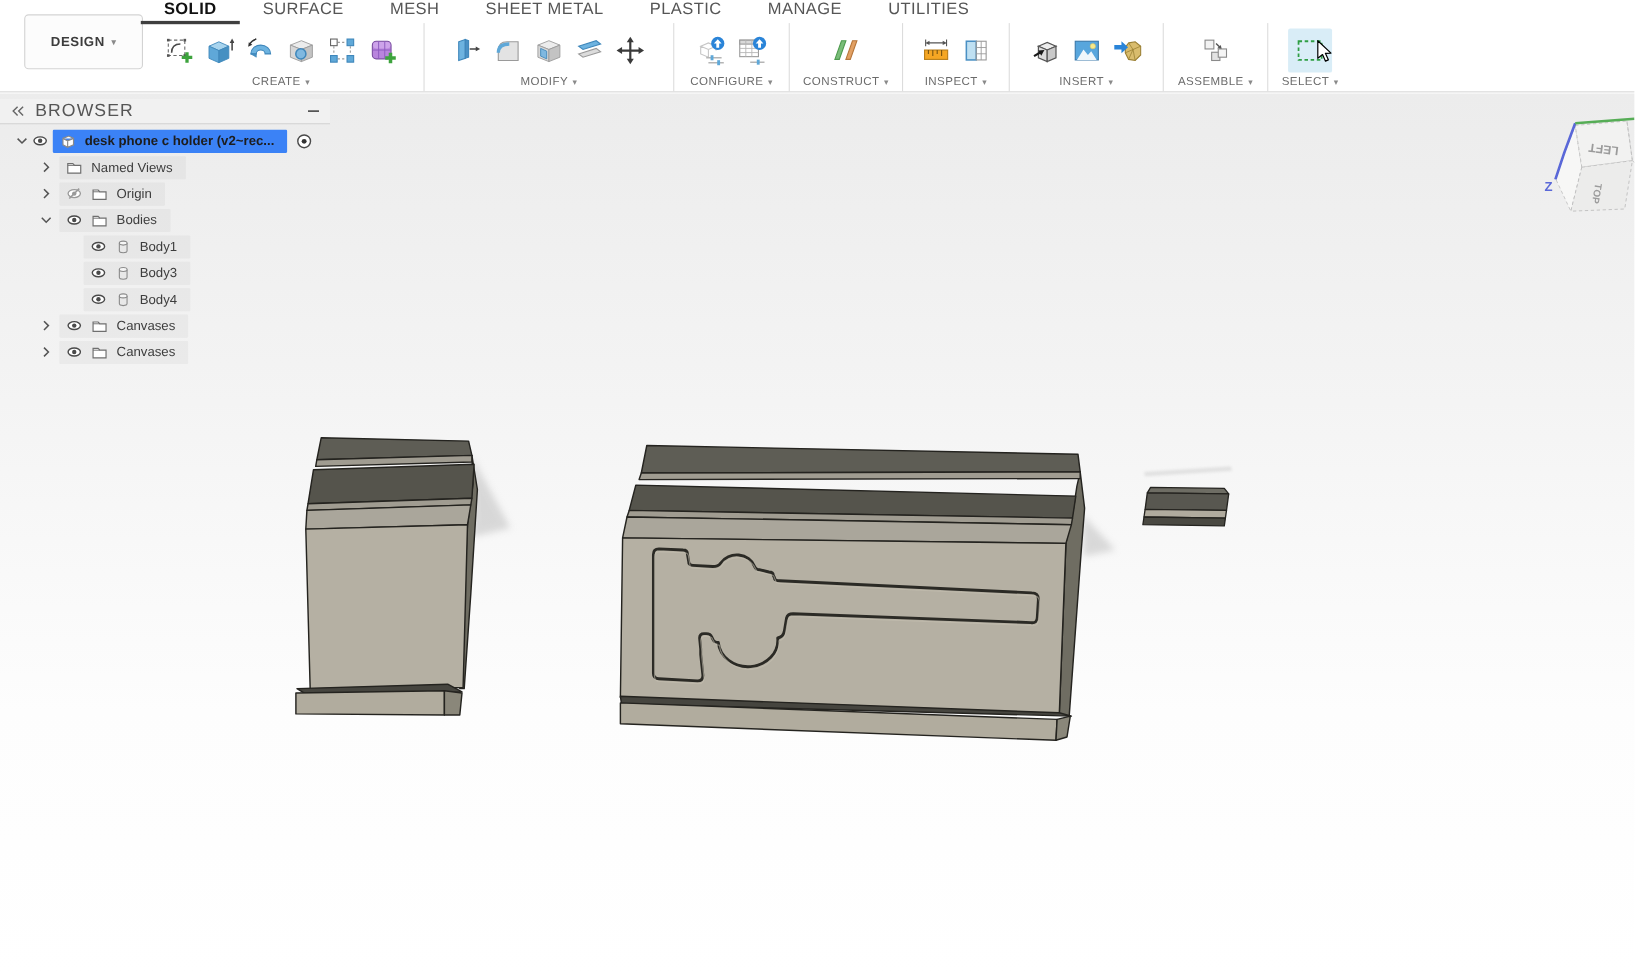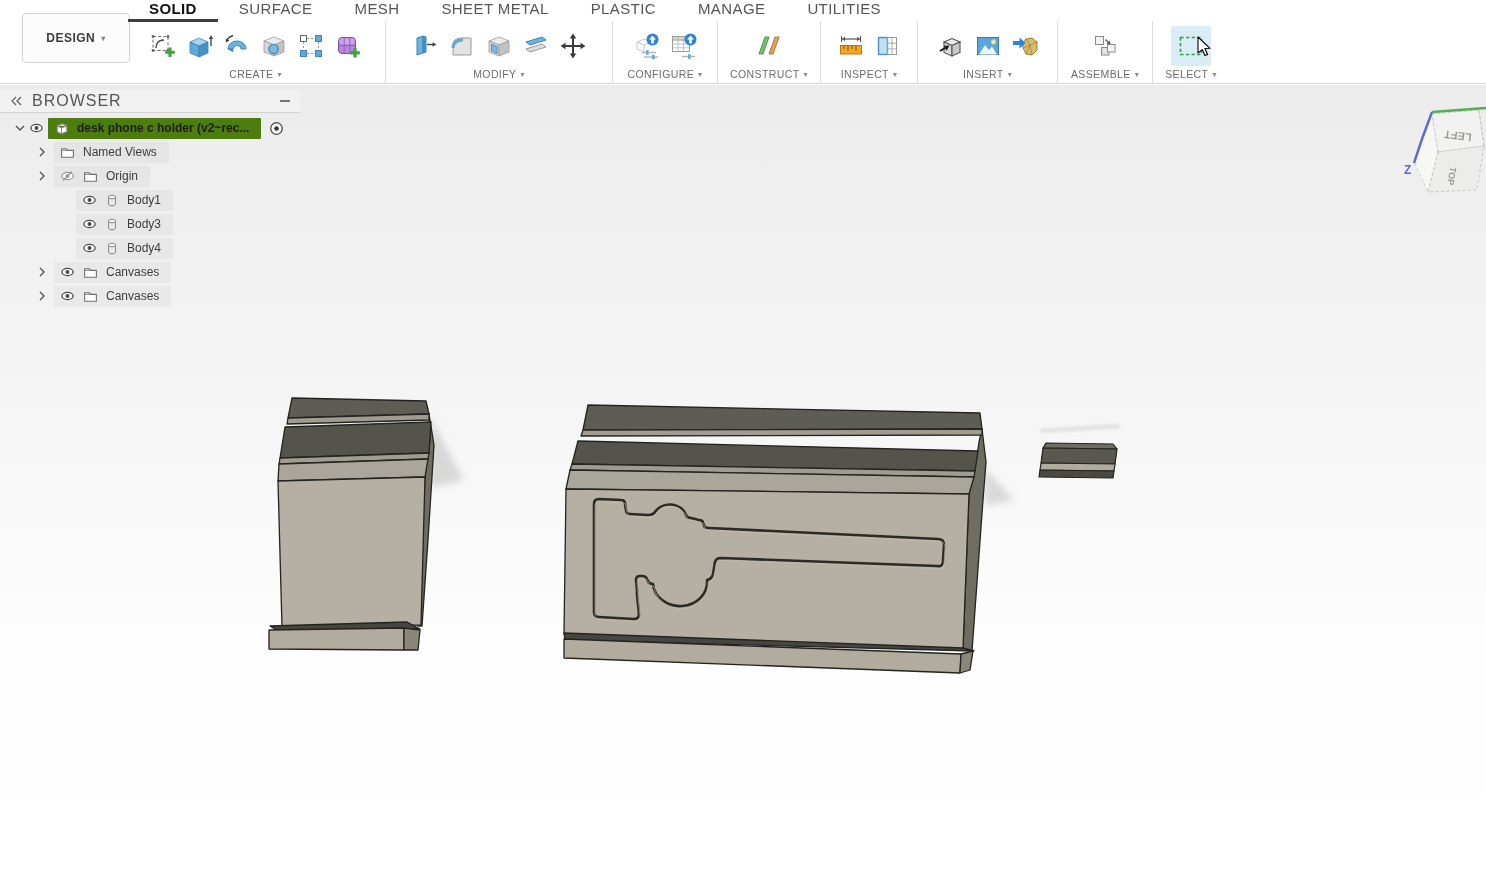--- a/index.html
+++ b/index.html
@@ -29,21 +29,21 @@
   .cursor-overlay { position:absolute; left:1197px; top:36px; z-index:40; }
 
   
   .browser { position:absolute; left:0; top:90px; width:300px; z-index:20; font-size:12px; color:#3d3d3d; }
   .browser-header { height:22px; background:rgba(240,240,240,.96); display:flex; align-items:center; padding:0 10px; box-shadow:0 1px 0 rgba(0,0,0,.10); }
   .browser-title { flex:1; font-size:16px; letter-spacing:1px; color:#555; margin-left:10px; }
   .tree { padding-top:4px; }
   .row { height:24px; display:flex; align-items:center; cursor:pointer; }
   .chev { width:16px; height:14px; flex:0 0 16px; display:flex; align-items:center; justify-content:center; }
   .rowbg { display:flex; align-items:center; gap:8px; padding:3px 12px 3px 6px; background:rgba(125,125,125,.08); border-radius:1px; }
-  .rowbg.selected { background:#4d7c0f;align-items:center; }
+  .rowbg.selected { background:#3b82f6;align-items:center; }
   .lbl { white-space:nowrap; }
   .lbl.bold { font-weight:bold; color:#1d1d1d; }
   .radio { margin-left:8px; display:flex; align-items:center; }
   .ind-root{padding-left:12px}.ind-1{padding-left:34px}.ind-2{padding-left:76px}
 </style>
 </head>
 <body>
 
 <div class="app">
 
@@ -444,20 +444,38 @@
               <path d="M2.5,11.5 L11.5,2.5" stroke="#9a9a9a" stroke-width="1.4"></path>
             </svg>
           <svg width="15" height="15" viewBox="0 0 14 14">
               <path d="M1.5,3.5 H5.8 L7.3,5 H12.5 V11.5 H1.5 Z" fill="#fff" stroke="#6f6f6f"></path>
               <path d="M1.5,5 H7.3" stroke="#6f6f6f" stroke-width=".8"></path>
             </svg>
           <span class="lbl">Origin</span>
         </span>
       </div>
 
+      <div class="row ind-1">
+        <span class="chev">
+            <svg width="14" height="14" viewBox="0 0 14 14">
+              <path d="M3,5 L7,9 L11,5" fill="none" stroke="#555" stroke-width="1.4"></path>
+            </svg>
+          </span>
+        <span class="rowbg" style="margin-left:4px">
+          <svg width="15" height="14" viewBox="0 0 14 14">
+              <ellipse cx="7" cy="7" rx="5.6" ry="3.6" fill="#fff" stroke="#4a4a4a" stroke-width="1.3"></ellipse>
+              <circle cx="7" cy="7" r="2" fill="#4a4a4a"></circle>
+            </svg>
+          <svg width="15" height="15" viewBox="0 0 14 14">
+              <path d="M1.5,3.5 H5.8 L7.3,5 H12.5 V11.5 H1.5 Z" fill="#fff" stroke="#6f6f6f"></path>
+              <path d="M1.5,5 H7.3" stroke="#6f6f6f" stroke-width=".8"></path>
+            </svg>
+          <span class="lbl">Bodies</span>
+        </span>
+      </div>
 
       <div class="row ind-2">
         <span class="rowbg">
           <svg width="15" height="14" viewBox="0 0 14 14">
               <ellipse cx="7" cy="7" rx="5.6" ry="3.6" fill="#fff" stroke="#4a4a4a" stroke-width="1.3"></ellipse>
               <circle cx="7" cy="7" r="2" fill="#4a4a4a"></circle>
             </svg>
           <svg width="14" height="15" viewBox="0 0 14 14">
               <path d="M3.5,3.5 V10.5 A3.5,1.8 0 0 0 10.5,10.5 V3.5" fill="#e8e8e8" stroke="#8a8a8a"></path>
               <ellipse cx="7" cy="3.5" rx="3.5" ry="1.8" fill="#f6f6f6" stroke="#8a8a8a"></ellipse>

